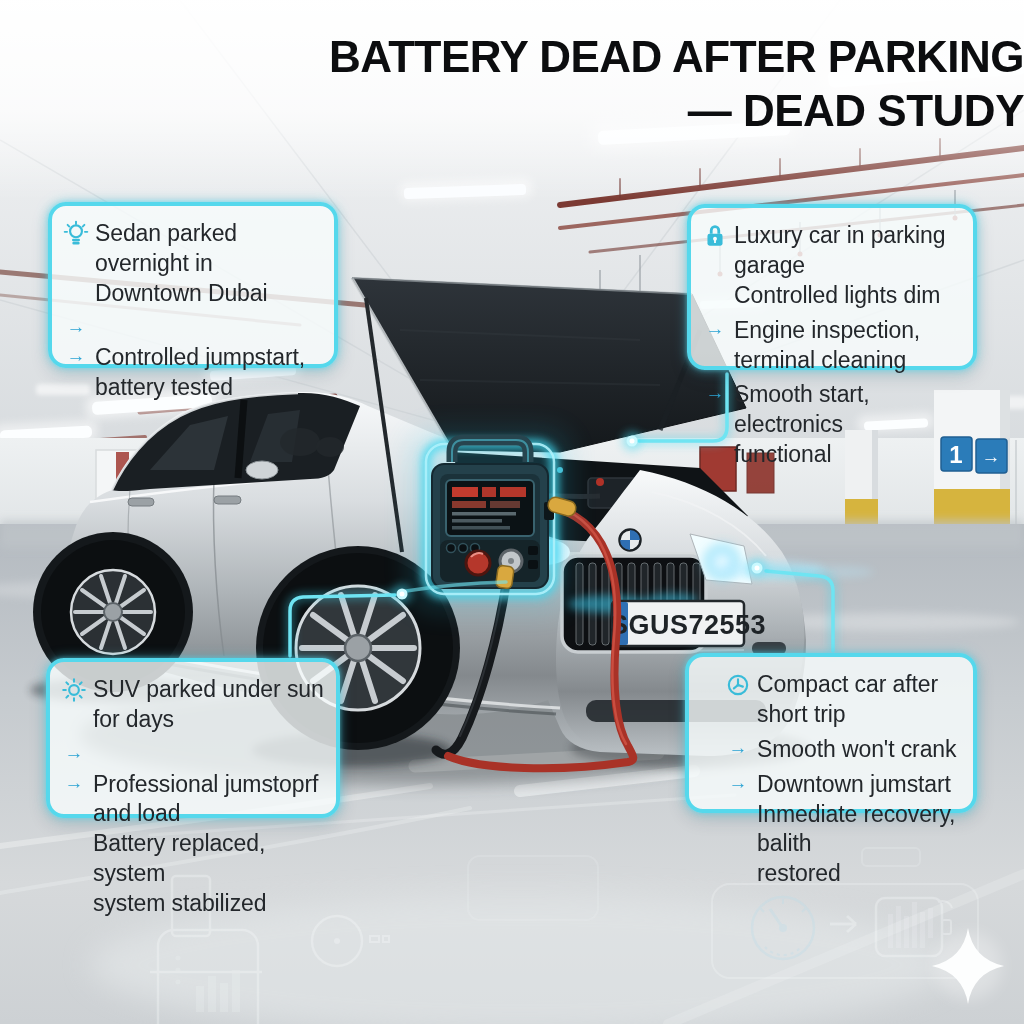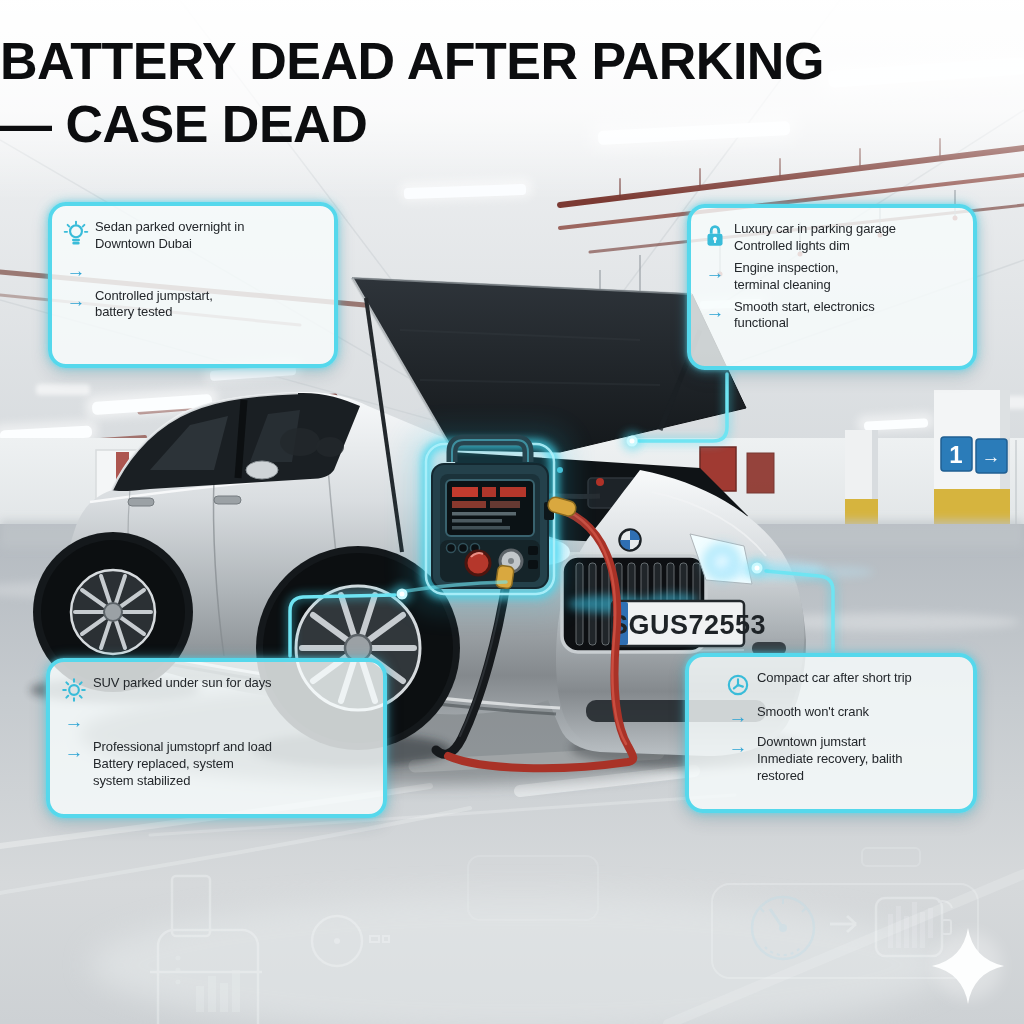--- a/index.html
+++ b/index.html
@@ -2,42 +2,42 @@
 <html><head>
 <meta charset="utf-8">
 <style>
   html,body{margin:0;padding:0;background:#23282c;}
   .stage{
     position:relative;width:1024px;height:1024px;overflow:hidden;
     font-family:"Liberation Sans",sans-serif;background:#dfe3e6;
   }
   .scene{position:absolute;left:0;top:0;width:1024px;height:1024px;display:block;}
   .title{
-    position:absolute;left:0;right:0;top:30px;text-align:left;
-    font-weight:bold;font-size:52px;line-height:1.22;letter-spacing:-0.5px;
+    position:absolute;left:0;right:0;top:30px;text-align:right;
+    font-weight:bold;font-size:44px;line-height:1.22;letter-spacing:-0.5px;
     color:#0c0d0f;z-index:5;
   }
   .callout{
     position:absolute;box-sizing:border-box;z-index:6;
     border:4px solid #55d8ec;border-radius:18px;
     background:rgba(248,252,253,0.80);
     box-shadow:0 0 12px rgba(84,214,236,.55),0 0 4px rgba(84,214,236,.5),0 6px 18px rgba(40,60,70,.18);
     padding:13px 8px 8px 5px;
   }
   .callout .row{display:flex;align-items:flex-start;margin:0 0 5px 0;}
   .bullet{flex:0 0 38px;width:38px;display:flex;justify-content:center;padding-top:1px;}
   .bullet.arrow{font-size:19px;font-weight:bold;color:#2ba3d4;line-height:1.25;}
   .rtext{
-    flex:1;white-space:pre-line;font-size:13px;line-height:1.3;
+    flex:1;white-space:pre-line;font-size:23px;line-height:1.3;
     color:#23272b;letter-spacing:-0.1px;
   }
   .cicon{display:block;}
   .tl{left:48px;top:202px;width:290px;height:166px;}
   .tr{left:687px;top:204px;width:290px;height:166px;}
-  .bl{left:46px;top:658px;width:341px;height:160px;}
+  .bl{left:46px;top:658px;width:294px;height:160px;}
   .br{left:685px;top:653px;width:292px;height:160px;padding-left:30px;}
 </style>
 </head>
 <body>
 
 <div class="stage">
 
 <svg class="scene" viewBox="0 0 1024 1024" xmlns="http://www.w3.org/2000/svg">
   <defs>
     <linearGradient id="gCeil" x1="0" y1="0" x2="0" y2="1">
@@ -501,21 +501,21 @@
   <rect x="0" y="0" width="1024" height="200" fill="url(#gTop)"></rect>
 
   <g>
     <circle cx="968" cy="966" r="34" fill="#ffffff" opacity="0.3" filter="url(#b8)"></circle>
     <path d="M968,928 Q973,959 1004,966 Q973,973 968,1004 Q963,973 932,966 Q963,959 968,928 Z" fill="#fdfefe"></path>
   </g>
 </svg>
 
 <div class="title">
   <div>BATTERY DEAD AFTER PARKING</div>
-  <div>— CASE DEAD</div>
+  <div>— DEAD STUDY</div>
 </div>
 
 <div class="callout tl">
   <div class="row">
     <span class="bullet">
       <svg class="cicon" width="28" height="28" viewBox="0 0 26 26" fill="none" stroke="#39bcd9" stroke-width="2" stroke-linecap="round">
         <circle cx="13" cy="10.5" r="5.5"></circle>
         <path d="M13,1.5 v2.2 M5.2,4.5 l1.6,1.6 M20.8,4.5 l-1.6,1.6 M2.5,11 h2.2 M21.3,11 h2.2" stroke-width="1.8"></path>
         <path d="M10.5,18.5 h5 M10.8,21.5 h4.4" stroke-width="2.4"></path>
       </svg>

